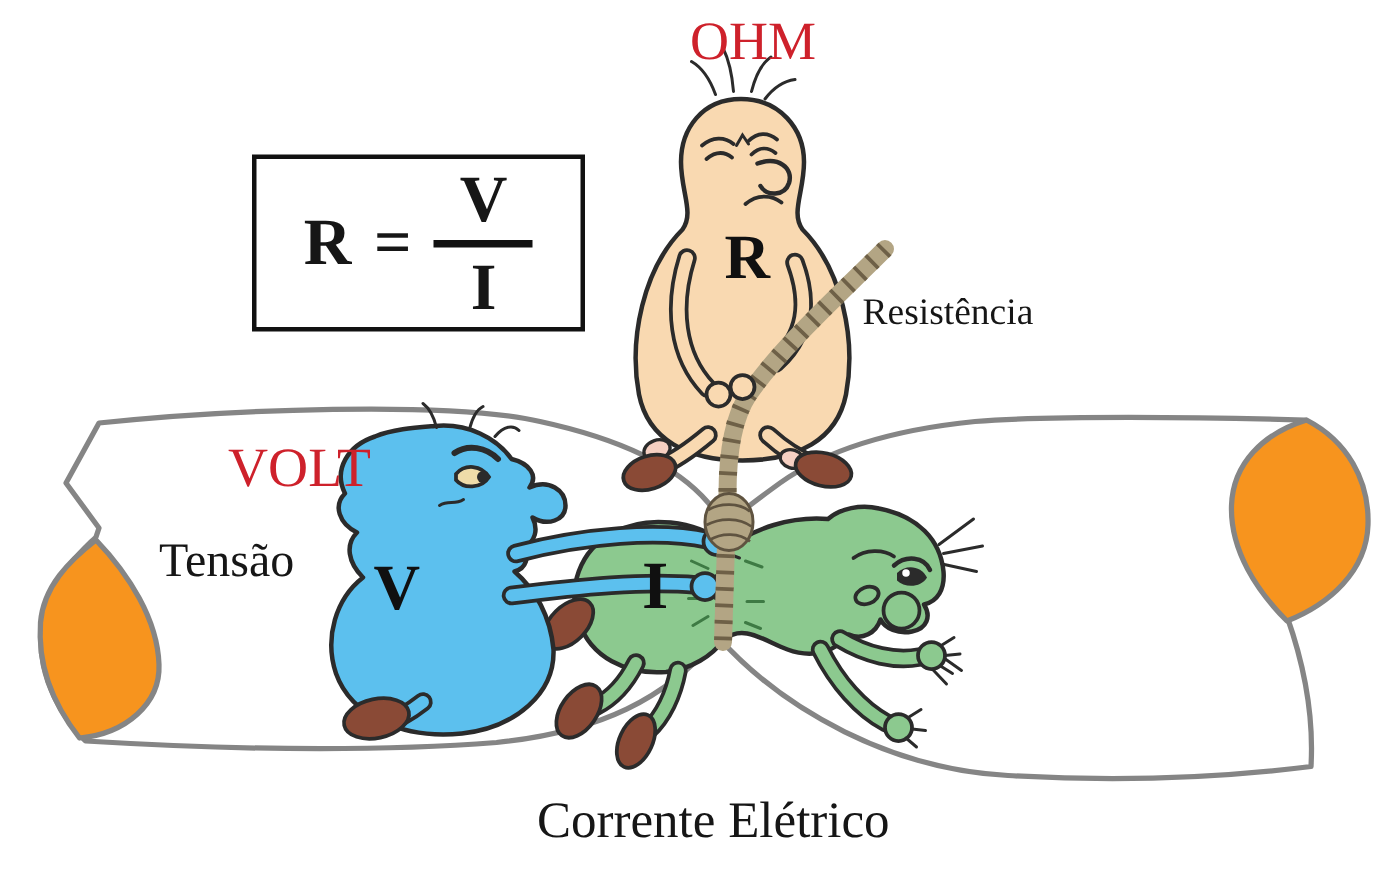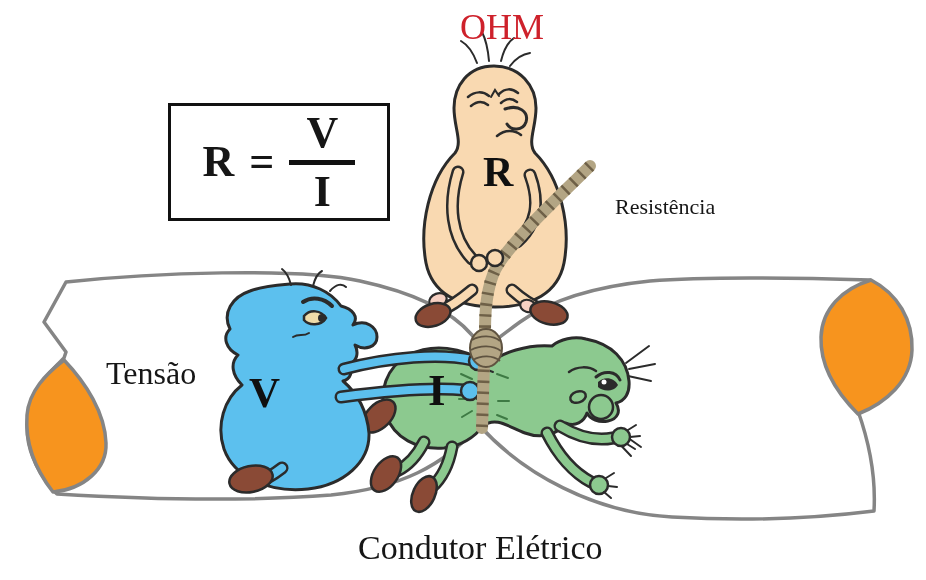--- a/index.html
+++ b/index.html
@@ -148,23 +148,24 @@
       <path class="rope-base" d="M590,166 C560,196 521,231 499,263 C489,278 485,300 485,330 L482,428"></path>
       <path class="rope-dash" d="M590,166 C560,196 521,231 499,263 C489,278 485,300 485,330 L482,428"></path>
       <ellipse class="knot" cx="486" cy="348" rx="16" ry="19"></ellipse>
       <path class="ln-rope" d="M472,340 C480,335 493,335 500,341 M471,350 C480,345 493,345 501,351 M473,360 C481,355 493,355 500,361"></path>
       <circle class="f-ohm sol25" cx="479" cy="263" r="8"></circle>
       <circle class="f-ohm sol25" cx="495" cy="258" r="8"></circle>
     </g>
   </svg>
 
   <div class="lbl red" style="left:460px; top:9px; font-size:36px;">OHM</div>
-  <div class="lbl" style="left:575px; top:196px; font-size:22px;margin-left:40px;">Resistência</div>
+  <div class="lbl" style="left:575px; top:196px; font-size:25px;">Resistência</div>
+  <div class="lbl red" style="left:152px; top:294px; font-size:37px;">VOLT</div>
   <div class="lbl" style="left:106px; top:357px; font-size:32px;text-align:right;">Tensão</div>
-  <div class="lbl" style="left:358px; top:531px; font-size:34px;">Condutor Elétrico</div>
+  <div class="lbl" style="left:358px; top:531px; font-size:34px;">Corrente Elétrico</div>
 
   <div class="sym" style="left:483px; top:151px; font-size:42px;">R</div>
   <div class="sym" style="left:249px; top:371px; font-size:43px;">V</div>
   <div class="sym" style="left:428px; top:368px; font-size:45px;">I</div>
 
   <div class="formula-box">
     <span class="fx-txt">R</span>
     <span class="fx-txt">=</span>
     <span class="fx-frac">
       <span class="fx-txt">V</span>

